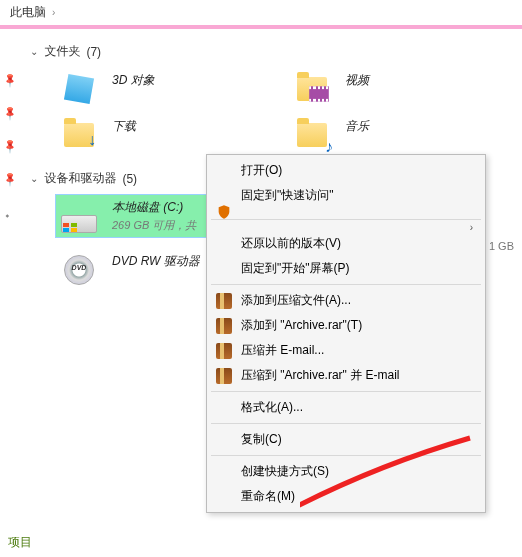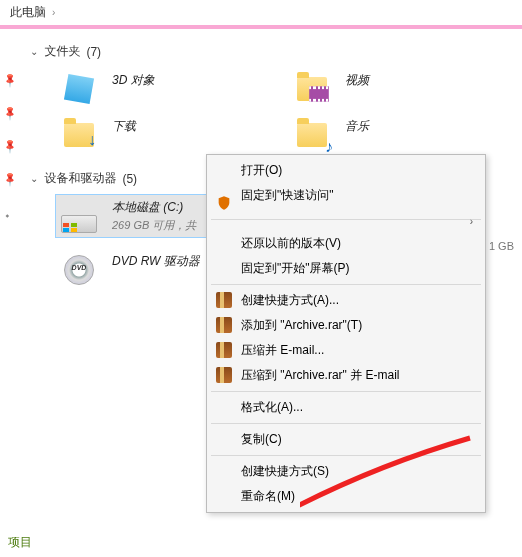--- a/index.html
+++ b/index.html
@@ -6,26 +6,26 @@
     body { background: #fff; width: 522px; height: 557px; position: relative; overflow: hidden; }
     .breadcrumb { padding: 4px 10px; color: #333; border-bottom: 4px solid #f9a8d4; display: flex; align-items: center; gap: 6px; }
     .chevron { color: #888; font-size: 10px; }
     .panel { padding: 8px 0 0 20px; position: relative; }
     .pins { position: absolute; left: 4px; top: 46px; display: flex; flex-direction: column; gap: 22px; }
     .pin { color: #bbb; font-size: 10px; transform: rotate(-45deg); }
     .group-header { display: flex; align-items: center; gap: 6px; padding: 6px 0 8px 10px; color: #333; }
     .gh-caret { color: #555; font-size: 10px; }
     .items { display: grid; grid-template-columns: 1fr 1fr; gap: 4px 0; padding-left: 36px; }
     .item { display: flex; align-items: flex-start; gap: 16px; padding: 4px 6px; font-style: italic; }
-    .item.selected { background: #e5e5e5; outline: 1px solid #99d1ff; }
+    .item.selected { background: #86efac; outline: 1px solid #99d1ff; }
     .ficon { width: 34px; height: 34px; display: flex; align-items: center; justify-content: center; }
     .ilabel { color: #222; }
     .drive-sub { color: #777; font-size: 11px; margin-top: 2px; }
     .context-menu { position: absolute; left: 206px; top: 154px; width: 280px; background: #f5f5f5; border: 1px solid #bcbcbc; box-shadow: 2px 2px 6px rgba(0,0,0,0.2); padding: 3px 2px; }
-    .mi { display: flex; align-items: flex-end; padding: 4px 26px 4px 32px; position: relative; white-space: nowrap; cursor: default; }
+    .mi { display: flex; align-items: center; padding: 4px 26px 4px 32px; position: relative; white-space: nowrap; cursor: default; }
     .mi .sub-arrow { position: absolute; right: 10px; color: #555; font-size: 10px; }
     .mi .mi-icon { position: absolute; left: 6px; width: 18px; height: 18px; display: flex; align-items: center; justify-content: center; }
     .sep { height: 1px; background: #d8d8d8; margin: 3px 2px; }
     .arrow-svg { position: absolute; left: 300px; top: 430px; pointer-events: none; }
     .footer { position: absolute; bottom: 6px; left: 8px; color: #4d7c0f; }
     .folder { width: 30px; height: 24px; background: linear-gradient(#ffe49b,#f7cf5c); border-radius: 2px; position: relative; }
     .folder:before { content:""; position:absolute; top:-5px; left:0; width:12px; height:6px; background:#f7cf5c; border-radius:2px 2px 0 0; }
     .cube { width: 26px; height: 26px; background: linear-gradient(#7fd0f5,#34a8e6); transform: rotate(10deg); }
     .dl { position:absolute; right:-2px; bottom:-2px; color:#0a66c2; font-size:16px; font-weight:bold; }
     .vid { width:28px; height:22px; background:#a64ca6; position:relative; }
@@ -159,21 +159,21 @@
       <span>还原以前的版本(V)</span>
     </div>
   <div class="mi">
       <span>固定到"开始"屏幕(P)</span>
     </div>
   <div class="sep"></div>
   <div class="mi">
       <span class="mi-icon">
         <div class="rar"></div>
       </span>
-      <span>创建快捷方式(A)...</span>
+      <span>添加到压缩文件(A)...</span>
     </div>
   <div class="mi">
       <span class="mi-icon">
         <div class="rar"></div>
       </span>
       <span>添加到 "Archive.rar"(T)</span>
     </div>
   <div class="mi">
       <span class="mi-icon">
         <div class="rar"></div>

